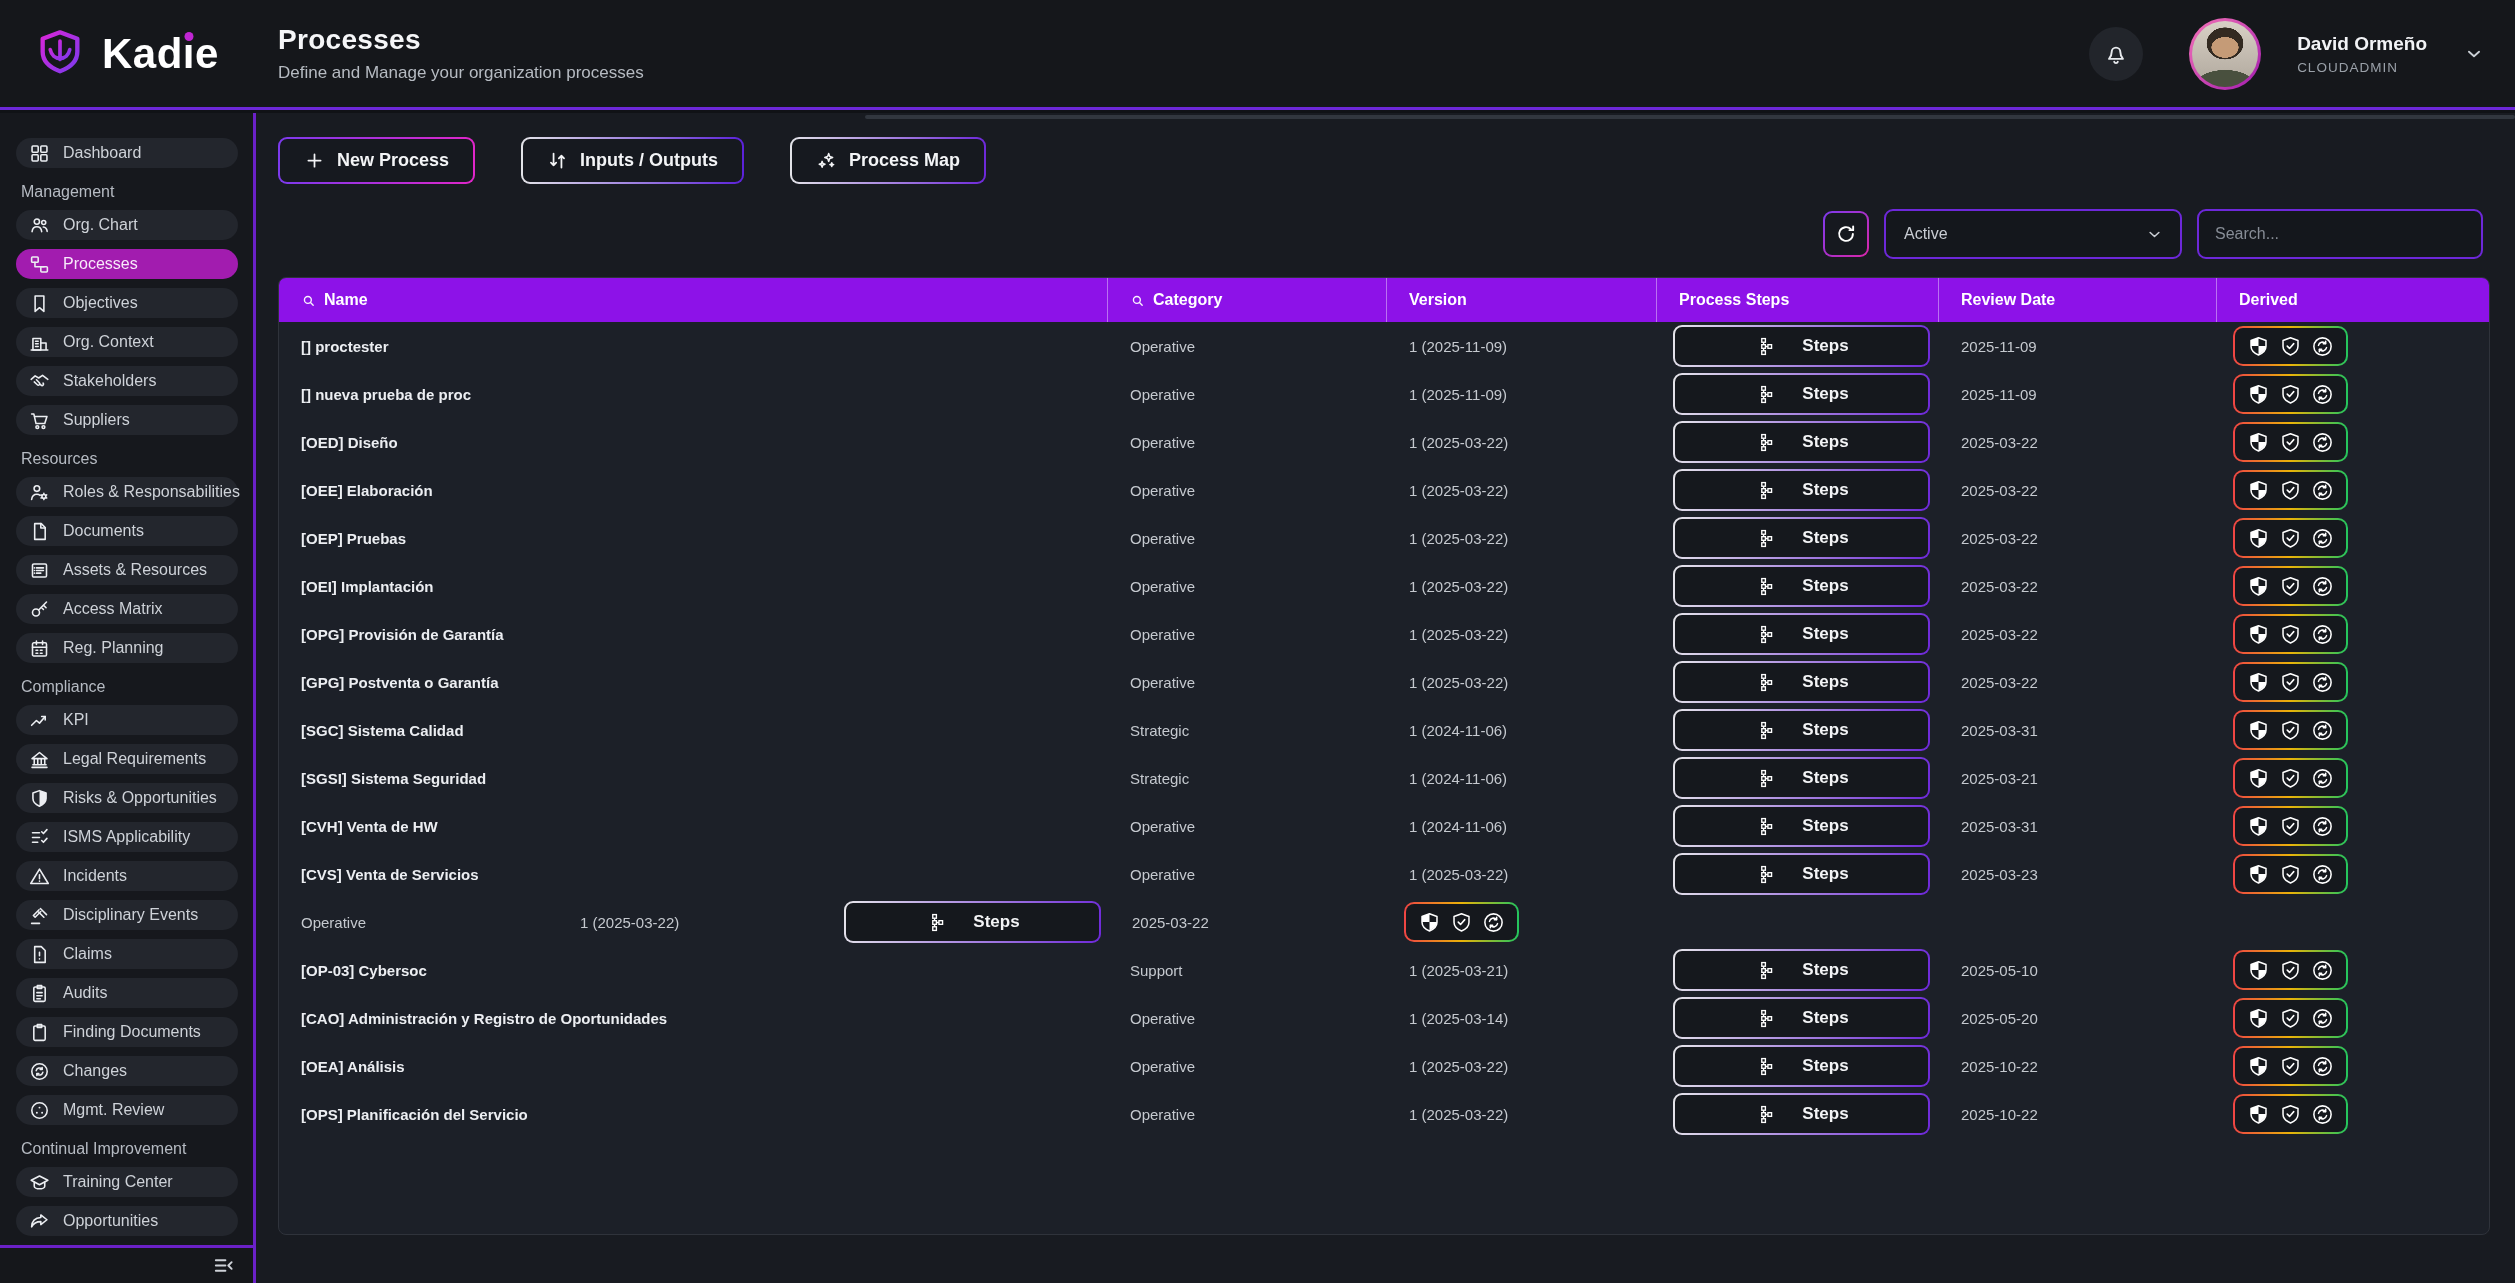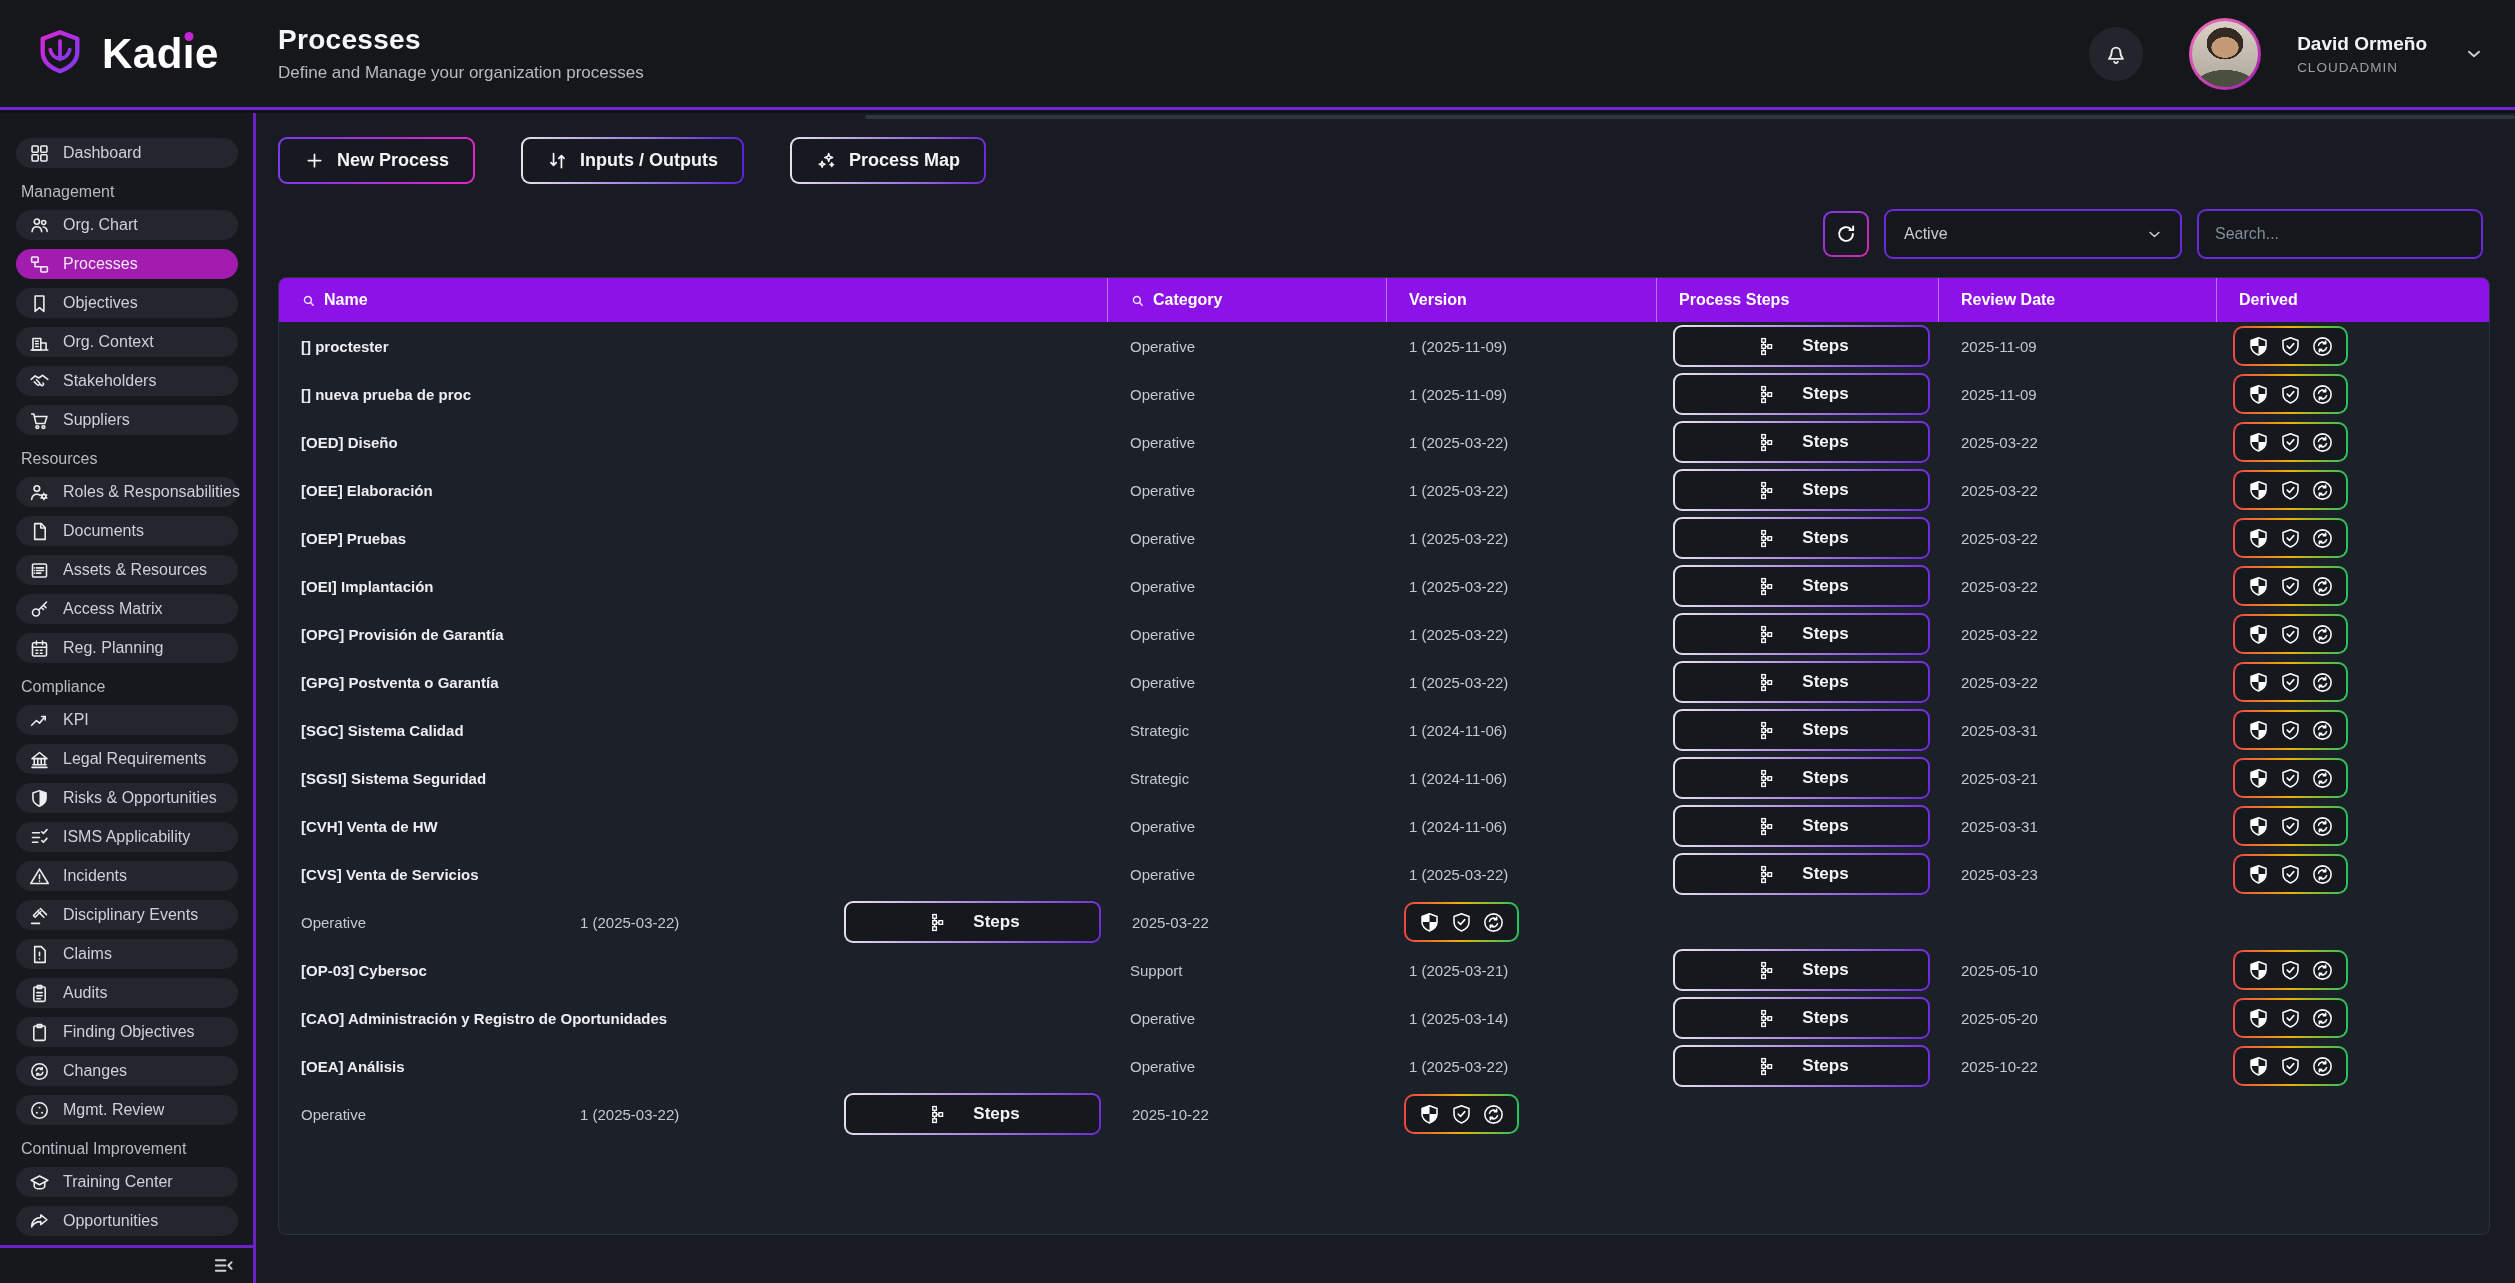--- a/index.html
+++ b/index.html
@@ -350,21 +350,21 @@
         </span>
     <span class="s-label">Audits</span>
   </div>
       <div class="side-item">
     <span class="icon s-icon">
           <svg viewBox="0 0 24 24" fill="none" stroke="currentColor" stroke-width="1.8" stroke-linecap="round" stroke-linejoin="round">
             <rect x="5.5" y="4.5" width="13" height="16.5" rx="1.5"></rect>
             <path d="M9.5 2.8h5v3.4h-5z"></path>
           </svg>
         </span>
-    <span class="s-label">Finding Objectives</span>
+    <span class="s-label">Finding Documents</span>
   </div>
       <div class="side-item">
     <span class="icon s-icon">
           <svg viewBox="0 0 24 24" fill="none" stroke="currentColor" stroke-width="1.8" stroke-linecap="round" stroke-linejoin="round">
             <circle cx="12" cy="12" r="8.8"></circle>
             <path d="M8.2 11a4 4 0 0 1 6.8-1.8M15.8 13a4 4 0 0 1-6.8 1.8"></path>
             <path d="M15 7.4v2.2h-2.2M9 16.6v-2.2h2.2"></path>
           </svg>
         </span>
     <span class="s-label">Changes</span>
@@ -1194,20 +1194,21 @@
           <svg viewBox="0 0 24 24" fill="none" stroke="currentColor" stroke-width="1.6" stroke-linecap="round" stroke-linejoin="round">
             <circle cx="12" cy="12" r="9"></circle>
             <path d="M7.8 10.8a4.3 4.3 0 0 1 7.3-2M16.2 13.2a4.3 4.3 0 0 1-7.3 2"></path>
             <path d="M15.3 6.6v2.4h-2.4M8.7 17.4V15h2.4"></path>
                 </svg>
         </span>
       </div>
     </div>
   </div>
         <div class="trow">
+    <div class="c name w-name">[OPS] Planificación del Servicio</div>
     <div class="c cat w-cat">Operative</div>
     <div class="c ver w-ver">1 (2025-03-22)</div>
     <div class="c steps-col w-steps">
       <button class="steps-btn">
         <span class="icon">
           <svg viewBox="0 0 24 24" fill="none" stroke="currentColor" stroke-width="1.7">
             <rect x="9.8" y="2" width="4.6" height="4.6"></rect>
                   <rect x="9.8" y="9.7" width="4.6" height="4.6"></rect>
             <rect x="9.8" y="17.4" width="4.6" height="4.6"></rect>
                   <rect x="17.6" y="9.7" width="4.6" height="4.6"></rect>

